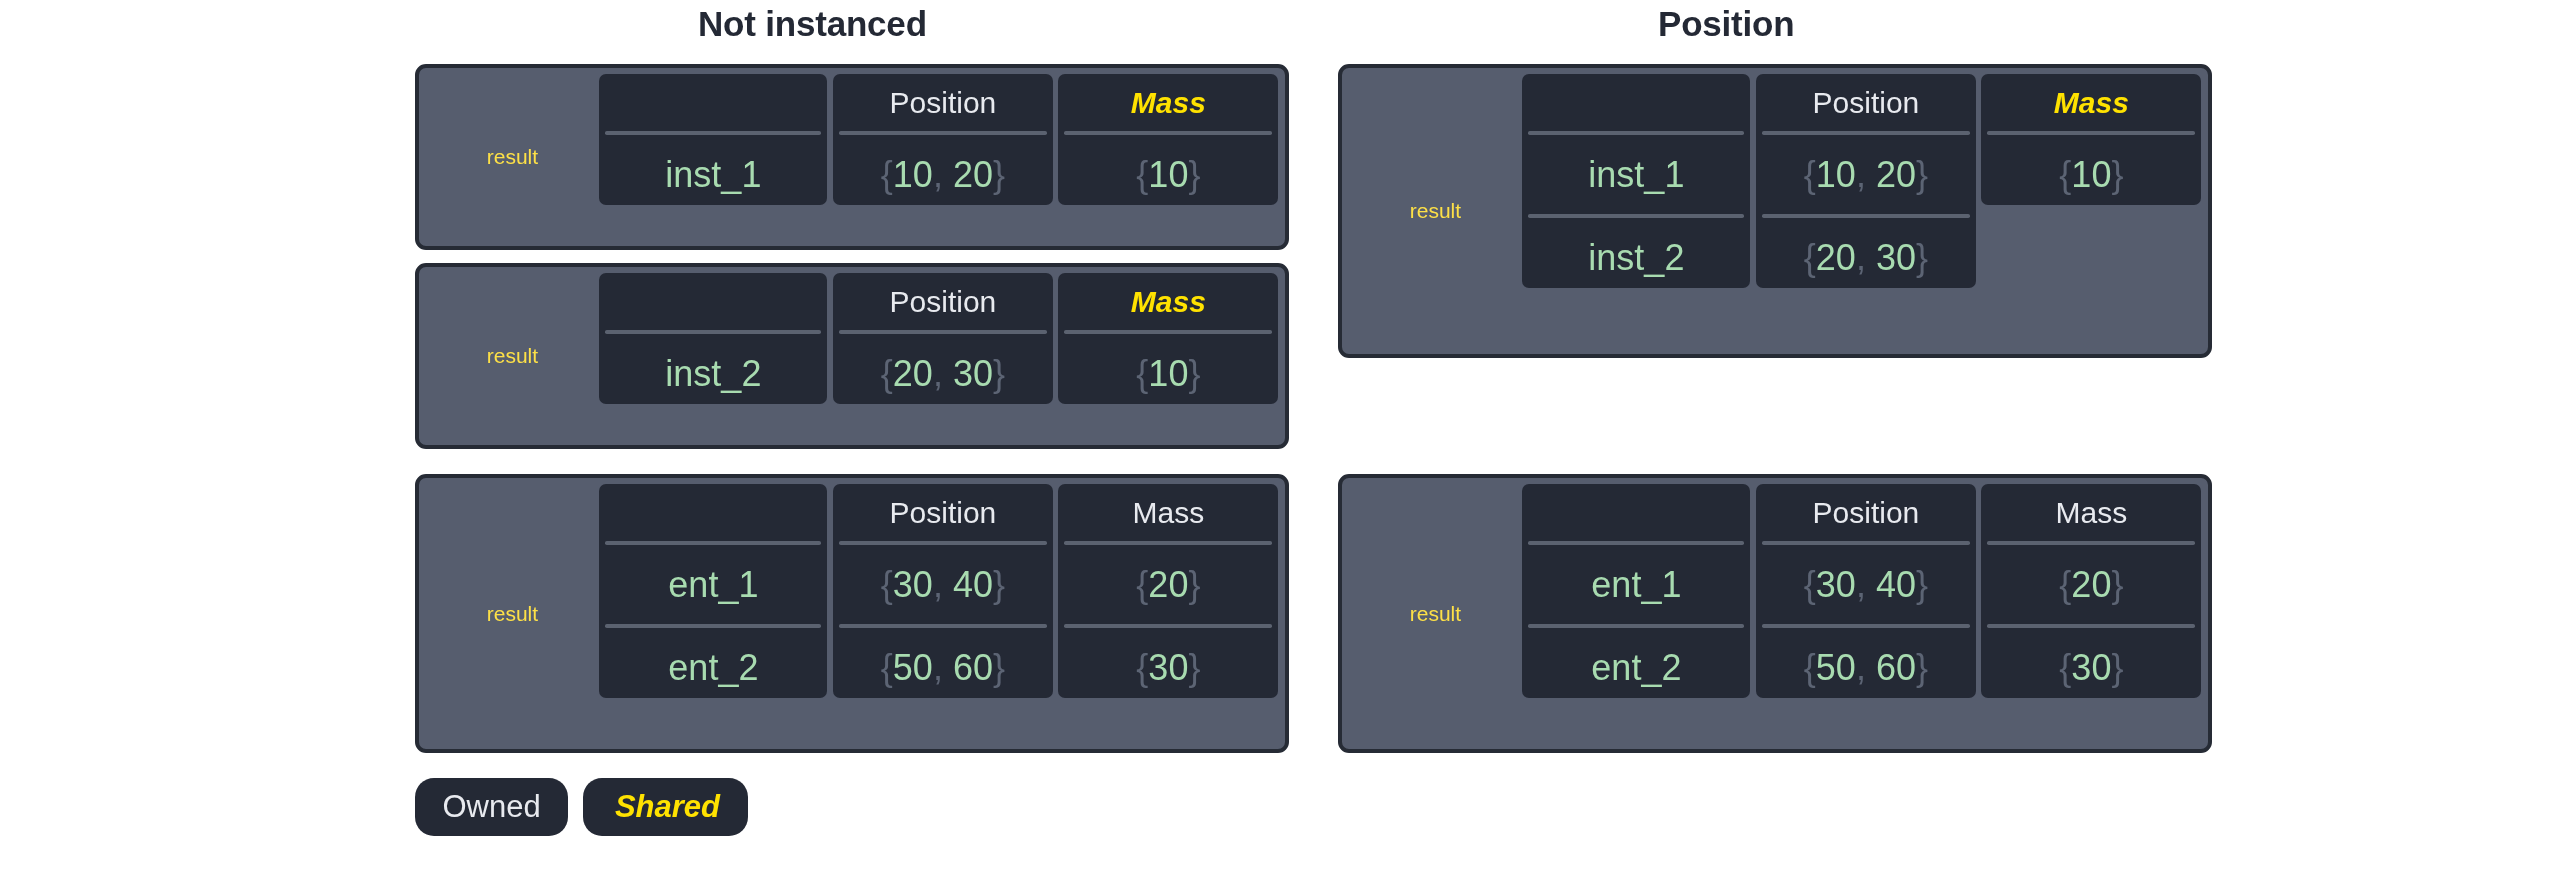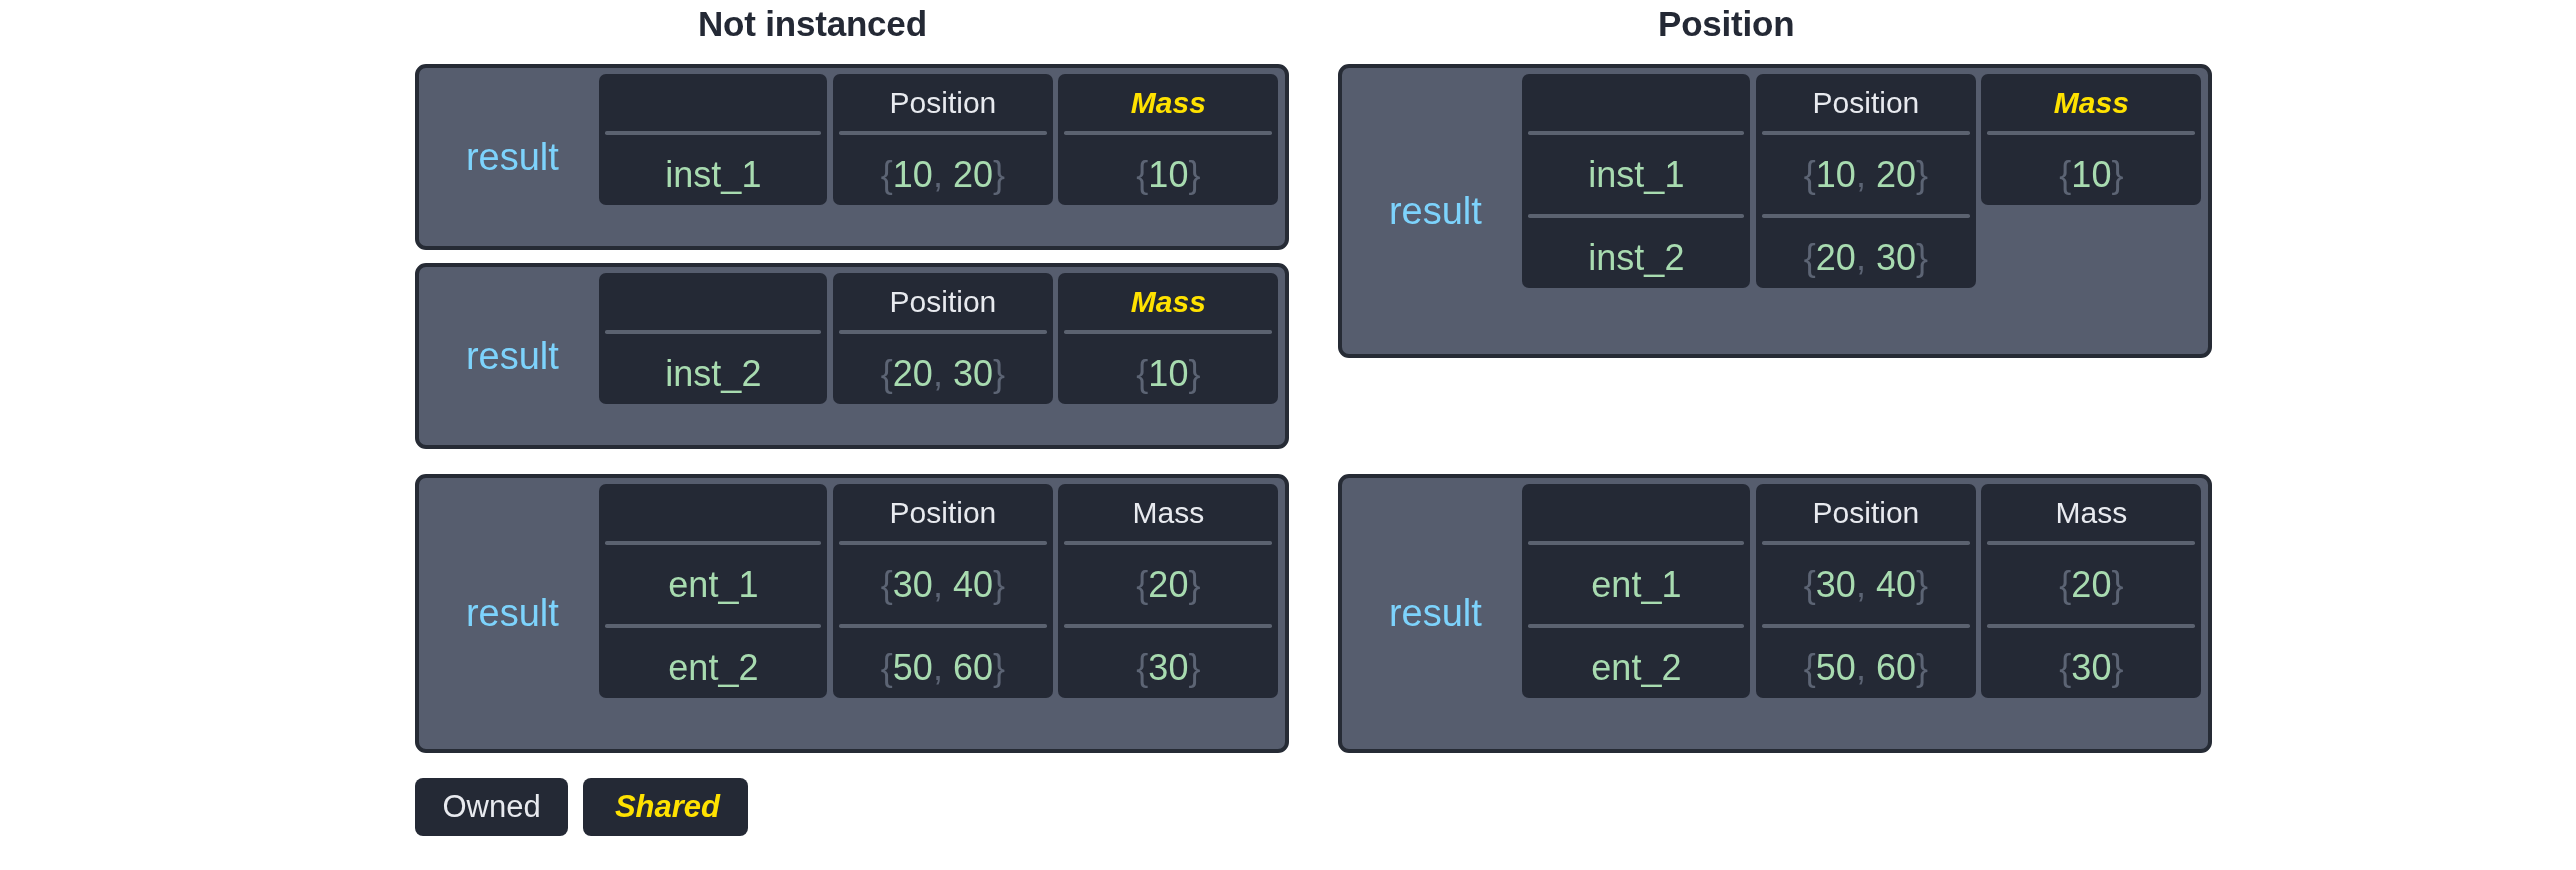--- a/index.html
+++ b/index.html
@@ -44,22 +44,22 @@
     box-sizing: border-box;
     display: flex;
     align-items: stretch;
     padding: 6.4px;
   }
 
   .owner-cell {
     display: flex;
     align-items: center;
     justify-content: center;
-    color: #7dd3fc;
-    font-size: 38px;
+    color: #fde047;
+    font-size: 21px;
     box-sizing: border-box;
     flex: 0 0 auto;
   }
 
   .cols {
     display: flex;
     align-items: flex-start;
     gap: 5.5px;
     flex: 1 1 auto;
   }
@@ -136,21 +136,21 @@
   
   .legend {
     position: absolute;
     left: 415px;
     top: 778px;
     display: flex;
     gap: 14.7px;
   }
   .chip {
     background: #242935;
-    border-radius: 8px;
+    border-radius: 19px;
     padding: 11px 27.5px;
     font-size: 31px;
     color: #e8eaef;
     display: flex;
     align-items: center;
     justify-content: center;
     min-width: 149px;
     box-sizing: border-box;
   }
   .chip.shared {

